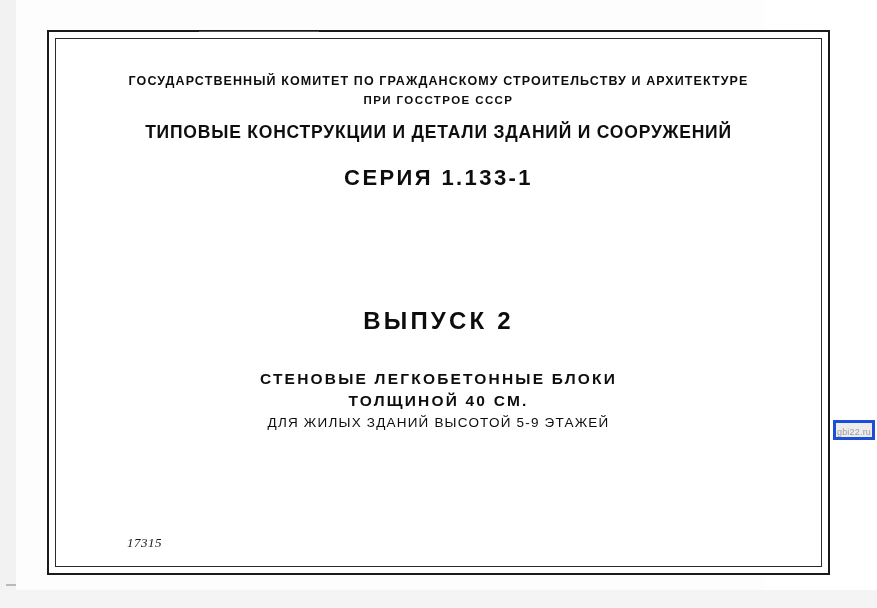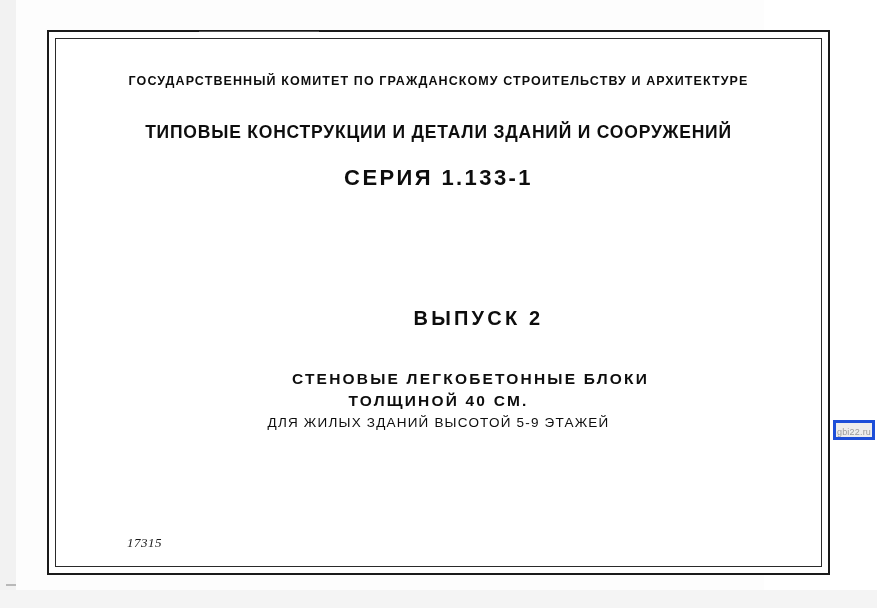--- a/index.html
+++ b/index.html
@@ -124,31 +124,29 @@
     letter-spacing: 2.4px;
   }
   .maintitle {
     top: 190px;
     font-size: 28px;
     font-weight: bold;
     letter-spacing: 5.5px;
   }
   .issue {
     top: 275px;
-    font-size: 20px;
+    font-size: 24px;
     font-weight: bold;
     letter-spacing: 3.2px;
-    margin-left: 40px;
   }
   .sub1 {
     top: 338px;
     font-size: 15.5px;
     font-weight: bold;
     letter-spacing: 2.2px;
-    margin-left: 32px;
   }
   .sub2 {
     top: 360px;
     font-size: 15.5px;
     font-weight: bold;
     letter-spacing: 2.2px;
   }
   .sub3 {
     top: 383px;
     font-size: 13.5px;
@@ -194,20 +192,21 @@
   <div class="scan-corner-mark"></div>
 
   <div class="sheet-frame">
     <div class="sheet-frame-inner"></div>
     <div class="frame-nick-top"></div>
 
     <div class="content">
 
       <div class="line agency1">ГОСУДАРСТВЕННЫЙ КОМИТЕТ ПО ГРАЖДАНСКОМУ СТРОИТЕЛЬСТВУ И АРХИТЕКТУРЕ</div>
 
+      <div class="line agency2">ПРИ ГОССТРОЕ СССР</div>
 
       <div class="line doctype">ТИПОВЫЕ КОНСТРУКЦИИ И ДЕТАЛИ ЗДАНИЙ И СООРУЖЕНИЙ</div>
 
       <div class="line series">СЕРИЯ 1.133-1</div>
 
 
       <div class="line issue">ВЫПУСК 2</div>
 
       <div class="line sub1">СТЕНОВЫЕ ЛЕГКОБЕТОННЫЕ БЛОКИ</div>
 

